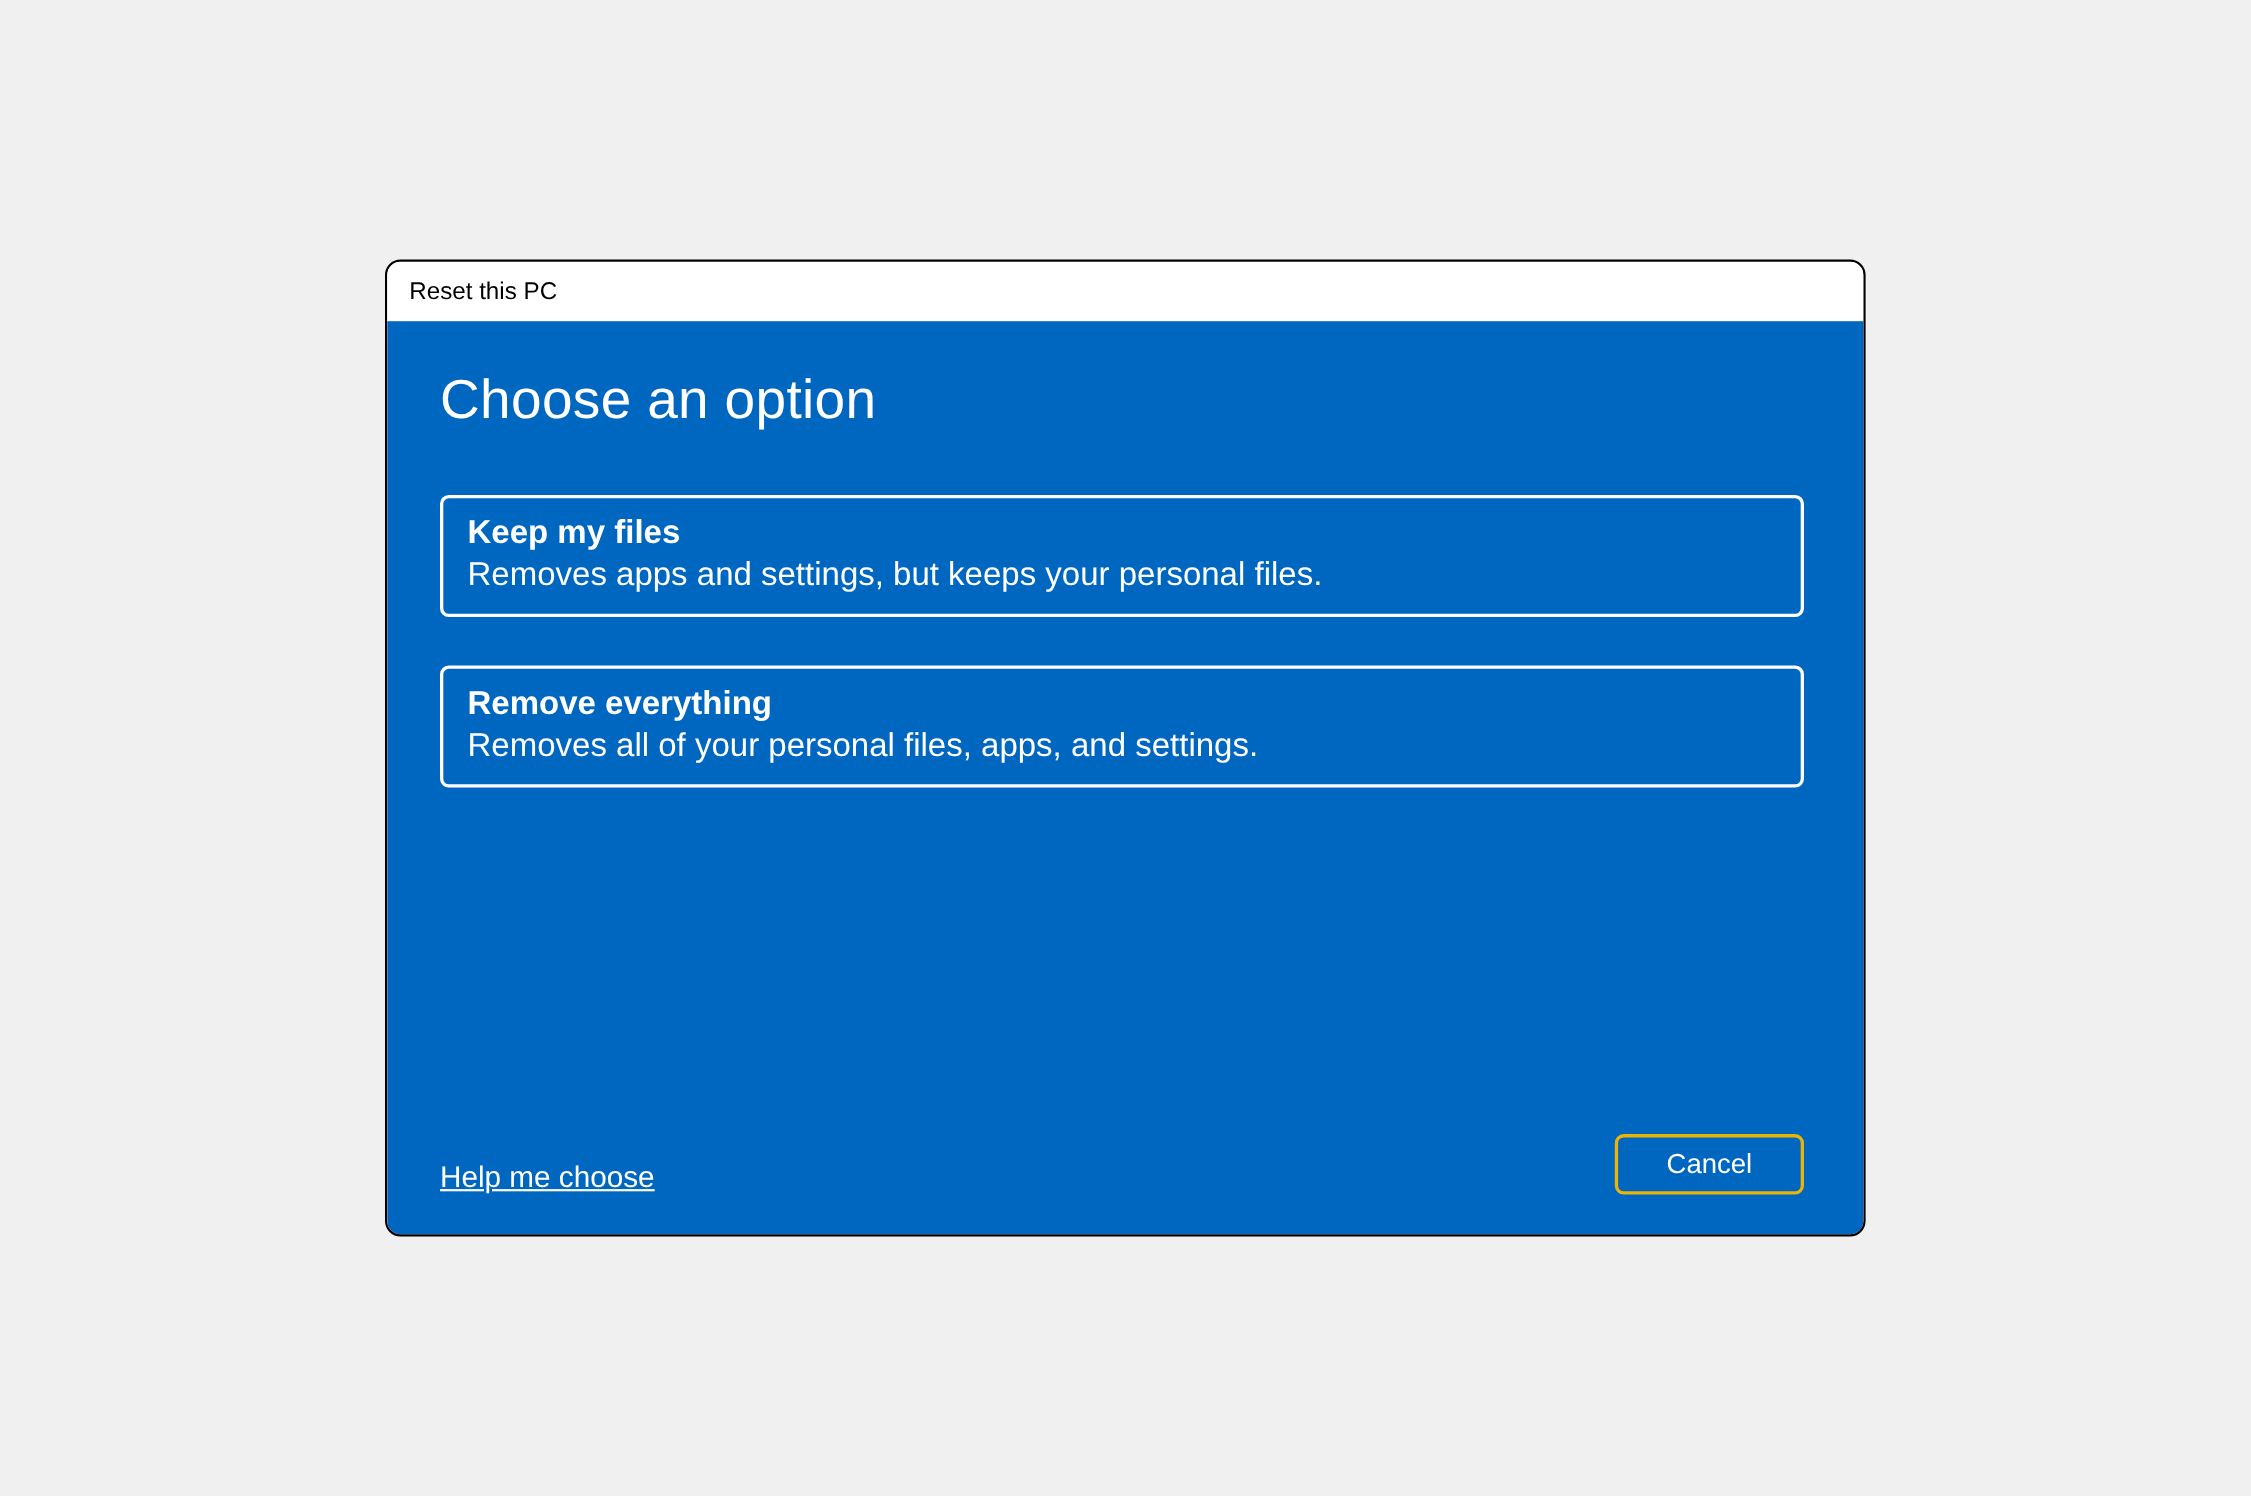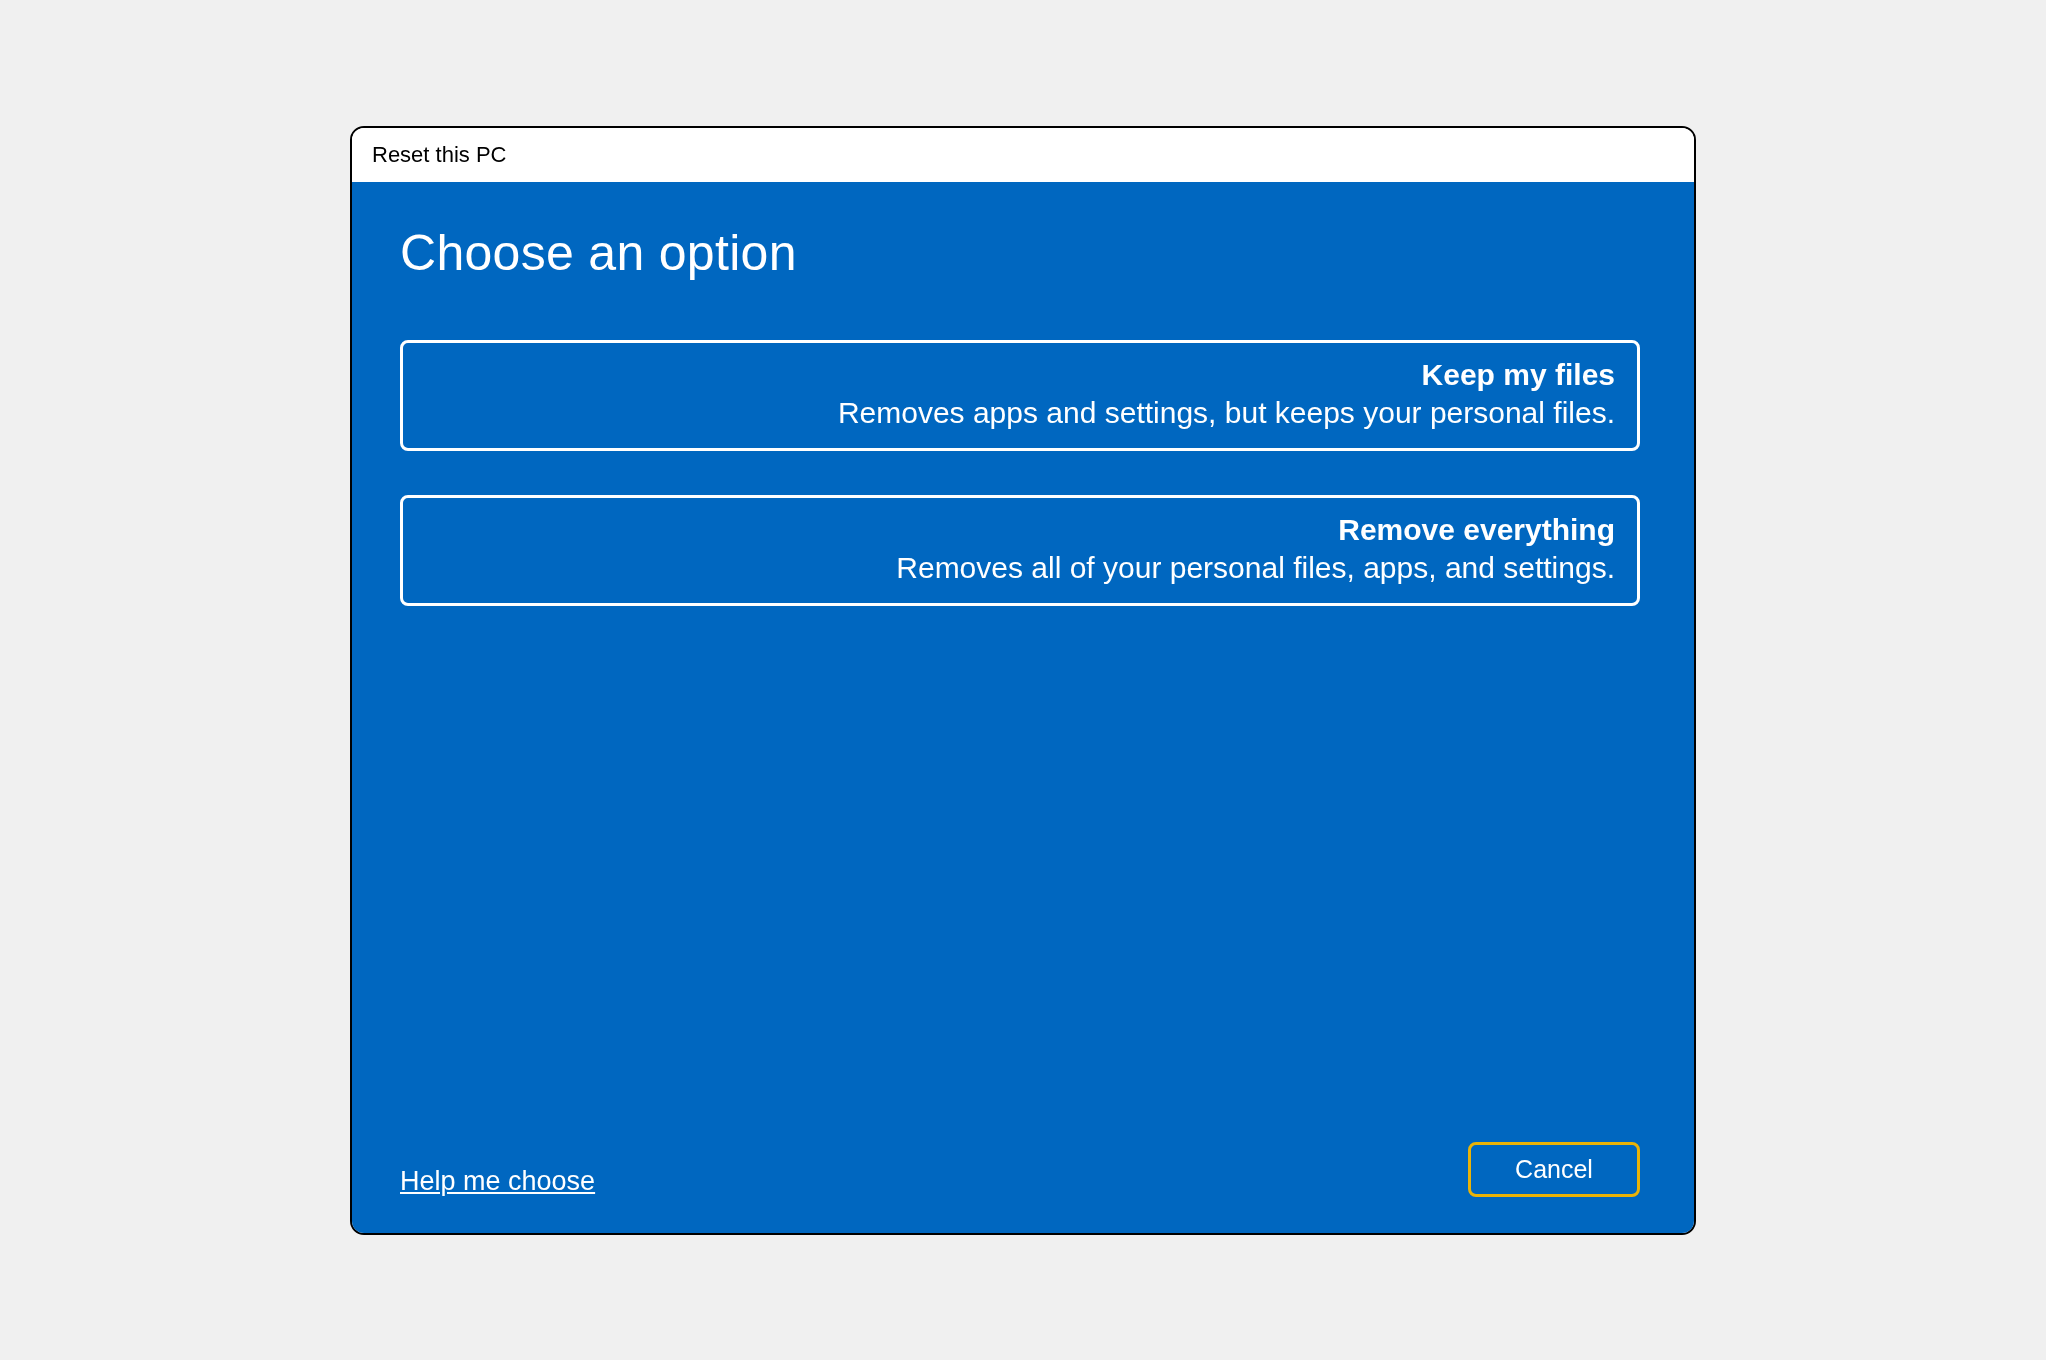--- a/index.html
+++ b/index.html
@@ -11,21 +11,21 @@
       font-family: "Segoe UI", "Segoe UI Variable", Arial, sans-serif;
       background: #f0f0f0;
       width: 2046px;
       height: 1360px;
       display: flex;
       align-items: center;
       justify-content: center;
     }
     .window {
       width: 1346px;
-      height: 1109px;
+      height: 888px;
       background: #ffffff;
       border: 2px solid #000000;
       border-radius: 14px;
       overflow: hidden;
       display: flex;
       flex-direction: column;
     }
     .titlebar {
       height: 54px;
       display: flex;
@@ -57,21 +57,21 @@
       display: flex;
       flex-direction: column;
       gap: 44px;
     }
     .option-card {
       border: 3px solid #ffffff;
       border-radius: 8px;
       padding: 15px 22px 18px 22px;
       cursor: pointer;
       background: transparent;
-      text-align: right;
+      text-align: left;
       color: #ffffff;
       font-family: inherit;
       width: 100%;
     }
     .option-title {
       font-size: 30px;
       font-weight: 700;
       margin-bottom: 4px;
     }
     .option-desc {

